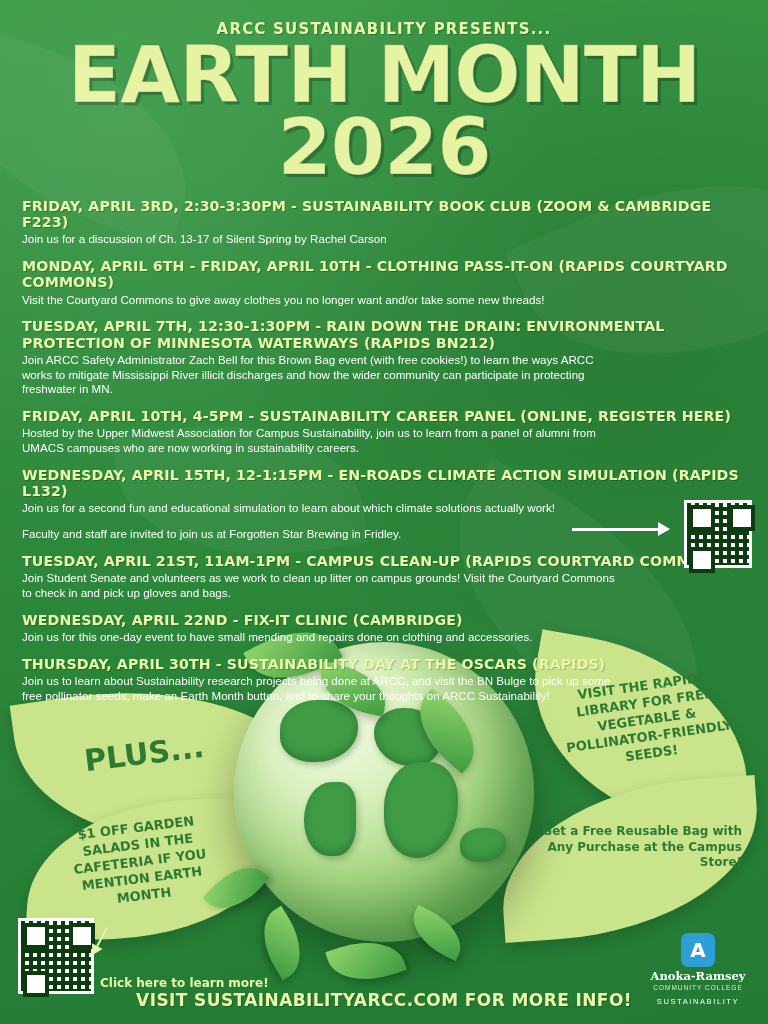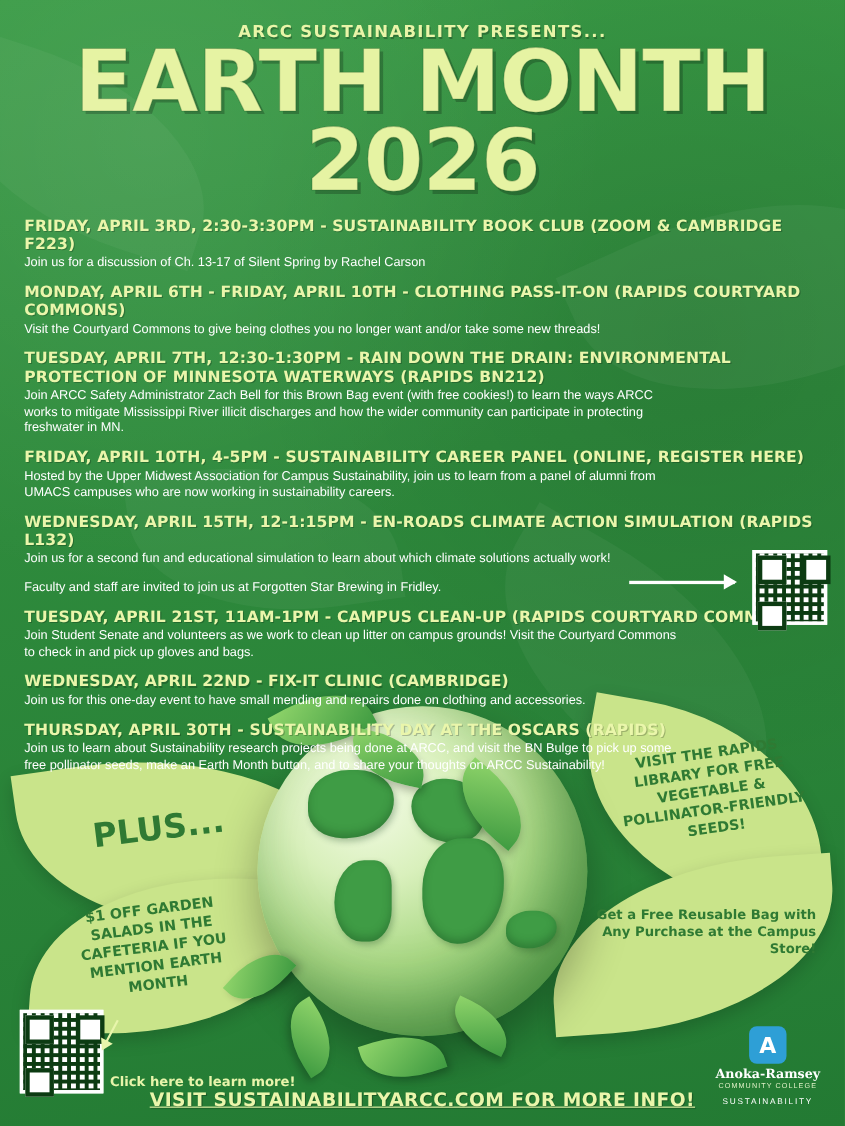--- a/index.html
+++ b/index.html
@@ -274,21 +274,20 @@
     position: absolute;
     left: 0; right: 0; bottom: 14px;
     text-align: center;
     color: #eaf6ab;
     font-family: "DejaVu Sans", sans-serif;
     font-weight: bold;
     font-size: 17px;
     letter-spacing: 0.4px;
     z-index: 6;
     text-shadow: 1px 1px 0 rgba(0,0,0,0.25);
-    text-decoration: underline;
   }
   .logo {
     position: absolute;
     right: 14px; bottom: 18px;
     width: 112px;
     text-align: center;
     z-index: 6;
   }
   .logo-mark {
     width: 34px; height: 34px;
@@ -342,21 +341,21 @@
 
   <div class="events">
 
     <div class="event">
       <div class="event-title">FRIDAY, APRIL 3RD, 2:30-3:30PM - SUSTAINABILITY BOOK CLUB (ZOOM &amp; CAMBRIDGE F223)</div>
       <div class="event-desc">Join us for a discussion of Ch. 13-17 of Silent Spring by Rachel Carson</div>
     </div>
 
     <div class="event">
       <div class="event-title">MONDAY, APRIL 6TH - FRIDAY, APRIL 10TH - CLOTHING PASS-IT-ON (RAPIDS COURTYARD COMMONS)</div>
-      <div class="event-desc">Visit the Courtyard Commons to give being clothes you no longer want and/or take some new threads!</div>
+      <div class="event-desc">Visit the Courtyard Commons to give away clothes you no longer want and/or take some new threads!</div>
     </div>
 
     <div class="event">
       <div class="event-title">TUESDAY, APRIL 7TH, 12:30-1:30PM - RAIN DOWN THE DRAIN: ENVIRONMENTAL PROTECTION OF MINNESOTA WATERWAYS (RAPIDS BN212)</div>
       <div class="event-desc">Join ARCC Safety Administrator Zach Bell for this Brown Bag event (with free cookies!) to learn the ways ARCC works to mitigate Mississippi River illicit discharges and how the wider community can participate in protecting freshwater in MN.</div>
     </div>
 
     <div class="event">
     </div>
 

